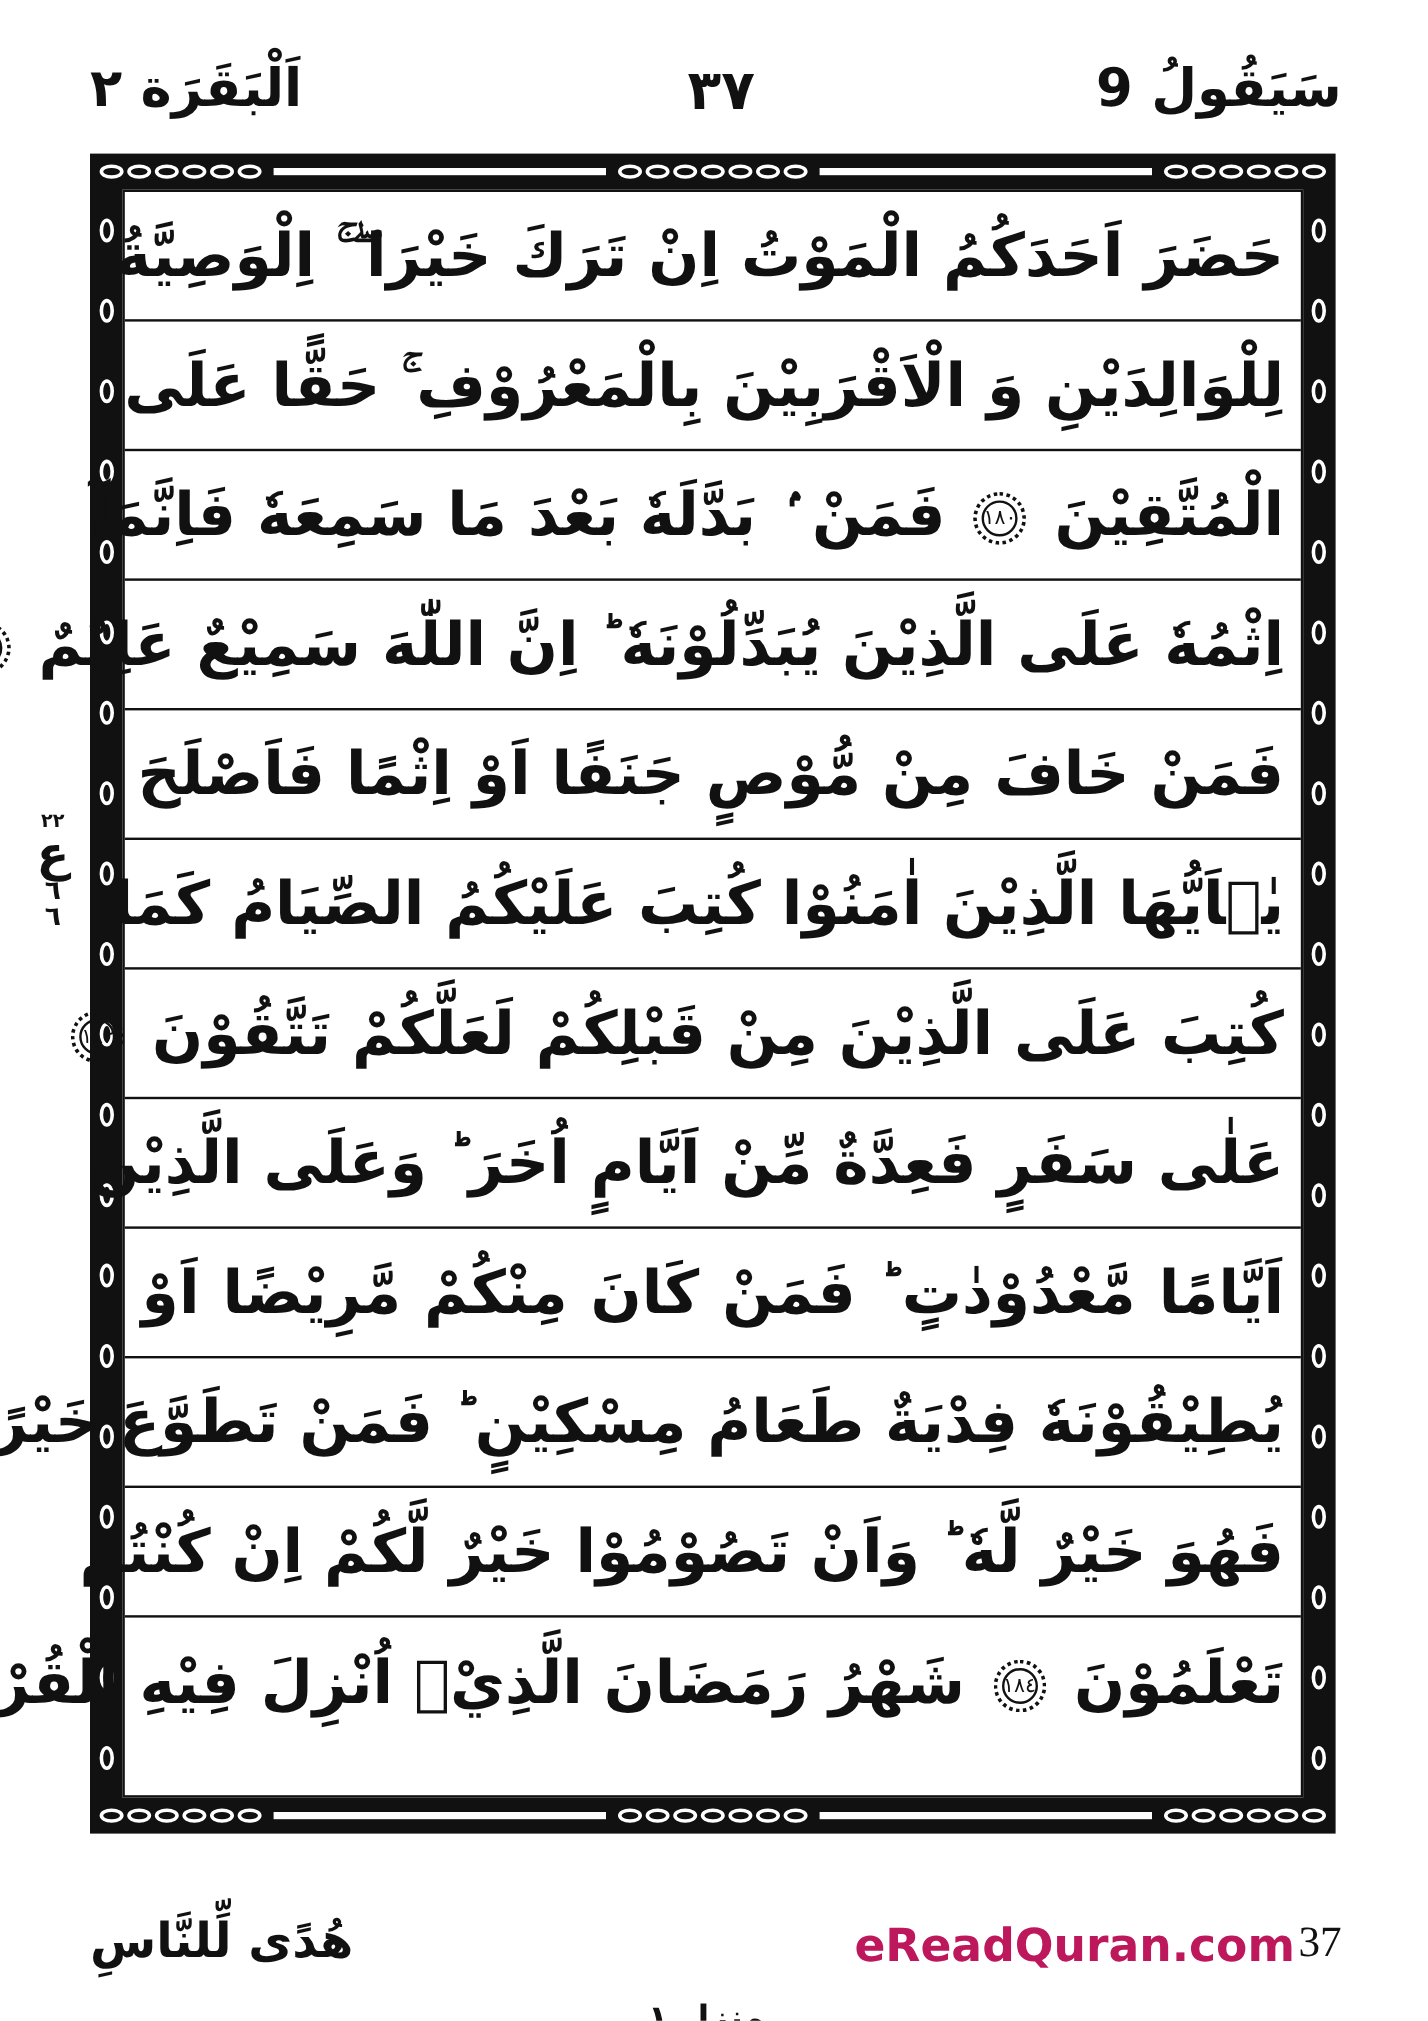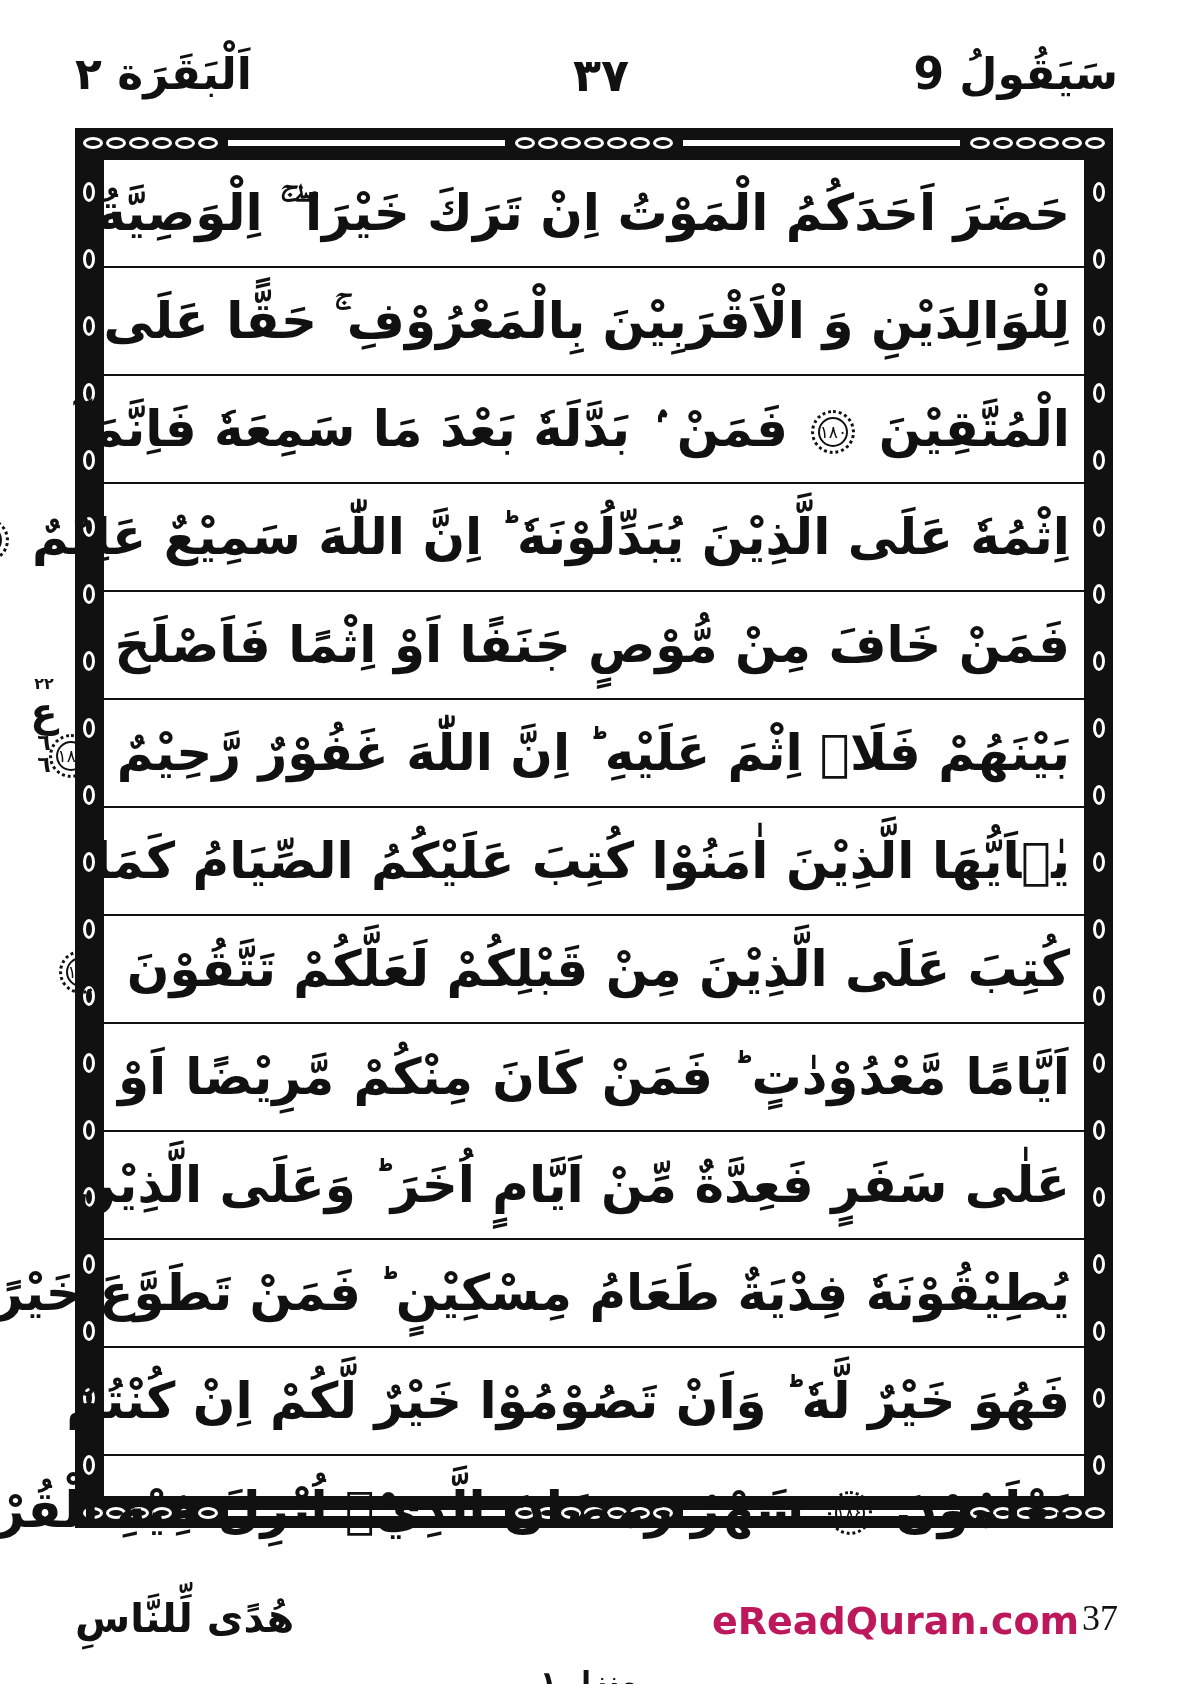--- a/index.html
+++ b/index.html
@@ -173,39 +173,33 @@
     <div class="line">
       <div class="ayah-text">
         <span>اِثْمُهٗ عَلَى الَّذِيْنَ يُبَدِّلُوْنَهٗ ؕ اِنَّ اللّٰهَ سَمِيْعٌ عَلِيْمٌ</span>
         <span class="medallion">١٨١</span>
       </div>
     </div>
     <div class="line">
       <div class="ayah-text">فَمَنْ خَافَ مِنْ مُّوْصٍ جَنَفًا اَوْ اِثْمًا فَاَصْلَحَ</div>
     </div>
     <div class="line">
-      <div class="ayah-text">
-        <span>بَيْنَهُمْ فَلَاۤ اِثْمَ عَلَيْهِ ؕ اِنَّ اللّٰهَ غَفُوْرٌ رَّحِيْمٌ</span>
-        <span class="medallion">١٨٢</span>
-      </div>
-    </div>
-    <div class="line">
       <div class="ayah-text">يٰۤاَيُّهَا الَّذِيْنَ اٰمَنُوْا كُتِبَ عَلَيْكُمُ الصِّيَامُ كَمَا</div>
     </div>
     <div class="line">
       <div class="ayah-text">
         <span>كُتِبَ عَلَى الَّذِيْنَ مِنْ قَبْلِكُمْ لَعَلَّكُمْ تَتَّقُوْنَ</span>
         <span class="medallion">١٨٣</span>
       </div>
     </div>
     <div class="line">
+      <div class="ayah-text">عَلٰى سَفَرٍ فَعِدَّةٌ مِّنْ اَيَّامٍ اُخَرَ ؕ وَعَلَى الَّذِيْنَ</div>
+    </div>
+    <div class="line">
       <div class="ayah-text">اَيَّامًا مَّعْدُوْدٰتٍ ؕ فَمَنْ كَانَ مِنْكُمْ مَّرِيْضًا اَوْ</div>
-    </div>
-    <div class="line">
-      <div class="ayah-text">عَلٰى سَفَرٍ فَعِدَّةٌ مِّنْ اَيَّامٍ اُخَرَ ؕ وَعَلَى الَّذِيْنَ</div>
     </div>
     <div class="line">
       <div class="ayah-text">يُطِيْقُوْنَهٗ فِدْيَةٌ طَعَامُ مِسْكِيْنٍ ؕ فَمَنْ تَطَوَّعَ خَيْرًا</div>
     </div>
     <div class="line">
       <div class="ayah-text">فَهُوَ خَيْرٌ لَّهٗ ؕ وَاَنْ تَصُوْمُوْا خَيْرٌ لَّكُمْ اِنْ كُنْتُمْ</div>
     </div>
     <div class="line">
       <div class="ayah-text">
         <span>تَعْلَمُوْنَ</span>

